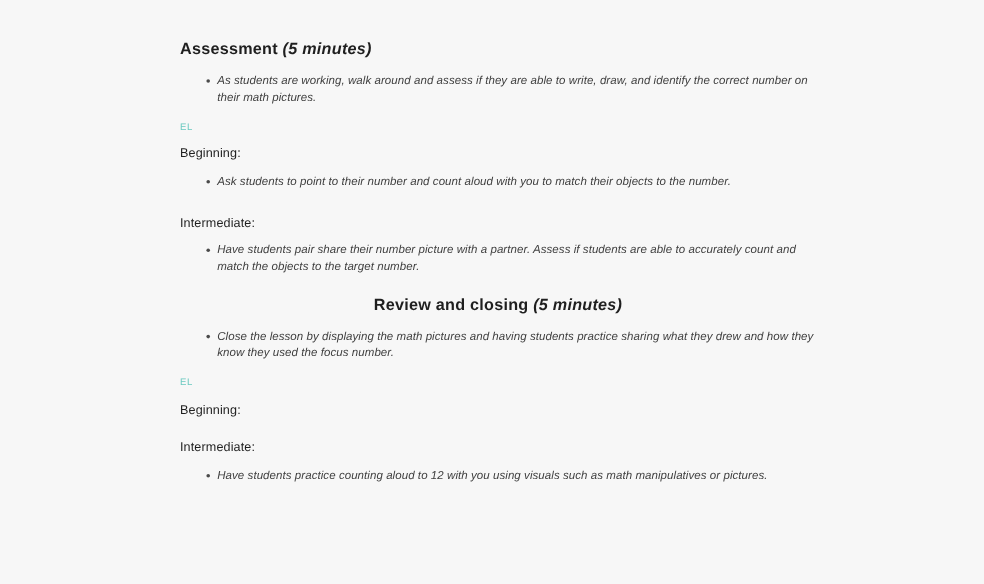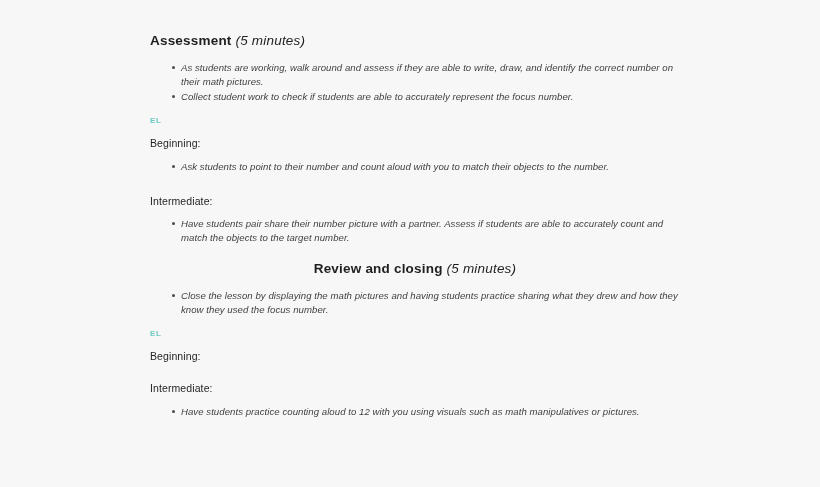--- a/index.html
+++ b/index.html
@@ -33,21 +33,21 @@
   .section-heading {
     font-size: 13.5px;
     font-weight: bold;
     color: #1f1f1f;
     letter-spacing: 0.2px;
     margin: 0 0 11px 0;
     line-height: 1.25;
   }
   .section-heading .minutes {
     font-style: italic;
-    font-weight: normal;
+    font-weight: bold;
   }
 
   
   .section-heading.secondary {
     margin-top: 16px;
     text-align: center;
   }
 
   
   .sub-heading {
@@ -55,21 +55,21 @@
     font-weight: normal;
     color: #1f1f1f;
     letter-spacing: 0.1px;
     margin: 0 0 9px 0;
     line-height: 1.3;
   }
 
   
   .el-tag {
     font-size: 8px;
-    font-weight: bold;
+    font-weight: normal;
     letter-spacing: 0.6px;
     color: #6ccac1;
     margin: 12px 0 12px 0;
     line-height: 1.2;
   }
 
   
   ul.bullets {
     list-style: none;
     margin: 0 0 12px 0;
@@ -106,21 +106,20 @@
 <div class="page">
   <div class="content">
 
     <h2 class="section-heading">
       <span>Assessment</span>
       <span class="minutes">(5 minutes)</span>
     </h2>
 
     <ul class="bullets">
       <li>As students are working, walk around and assess if they are able to write, draw, and identify the correct number on their math pictures.</li>
-      <li>Collect student work to check if students are able to accurately represent the focus number.</li>
     </ul>
 
     <div class="el-tag">EL</div>
 
     <h3 class="sub-heading">Beginning:</h3>
     <ul class="bullets">
       <li>Ask students to point to their number and count aloud with you to match their objects to the number.</li>
     </ul>
 
     <div class="block-gap-md"></div>

